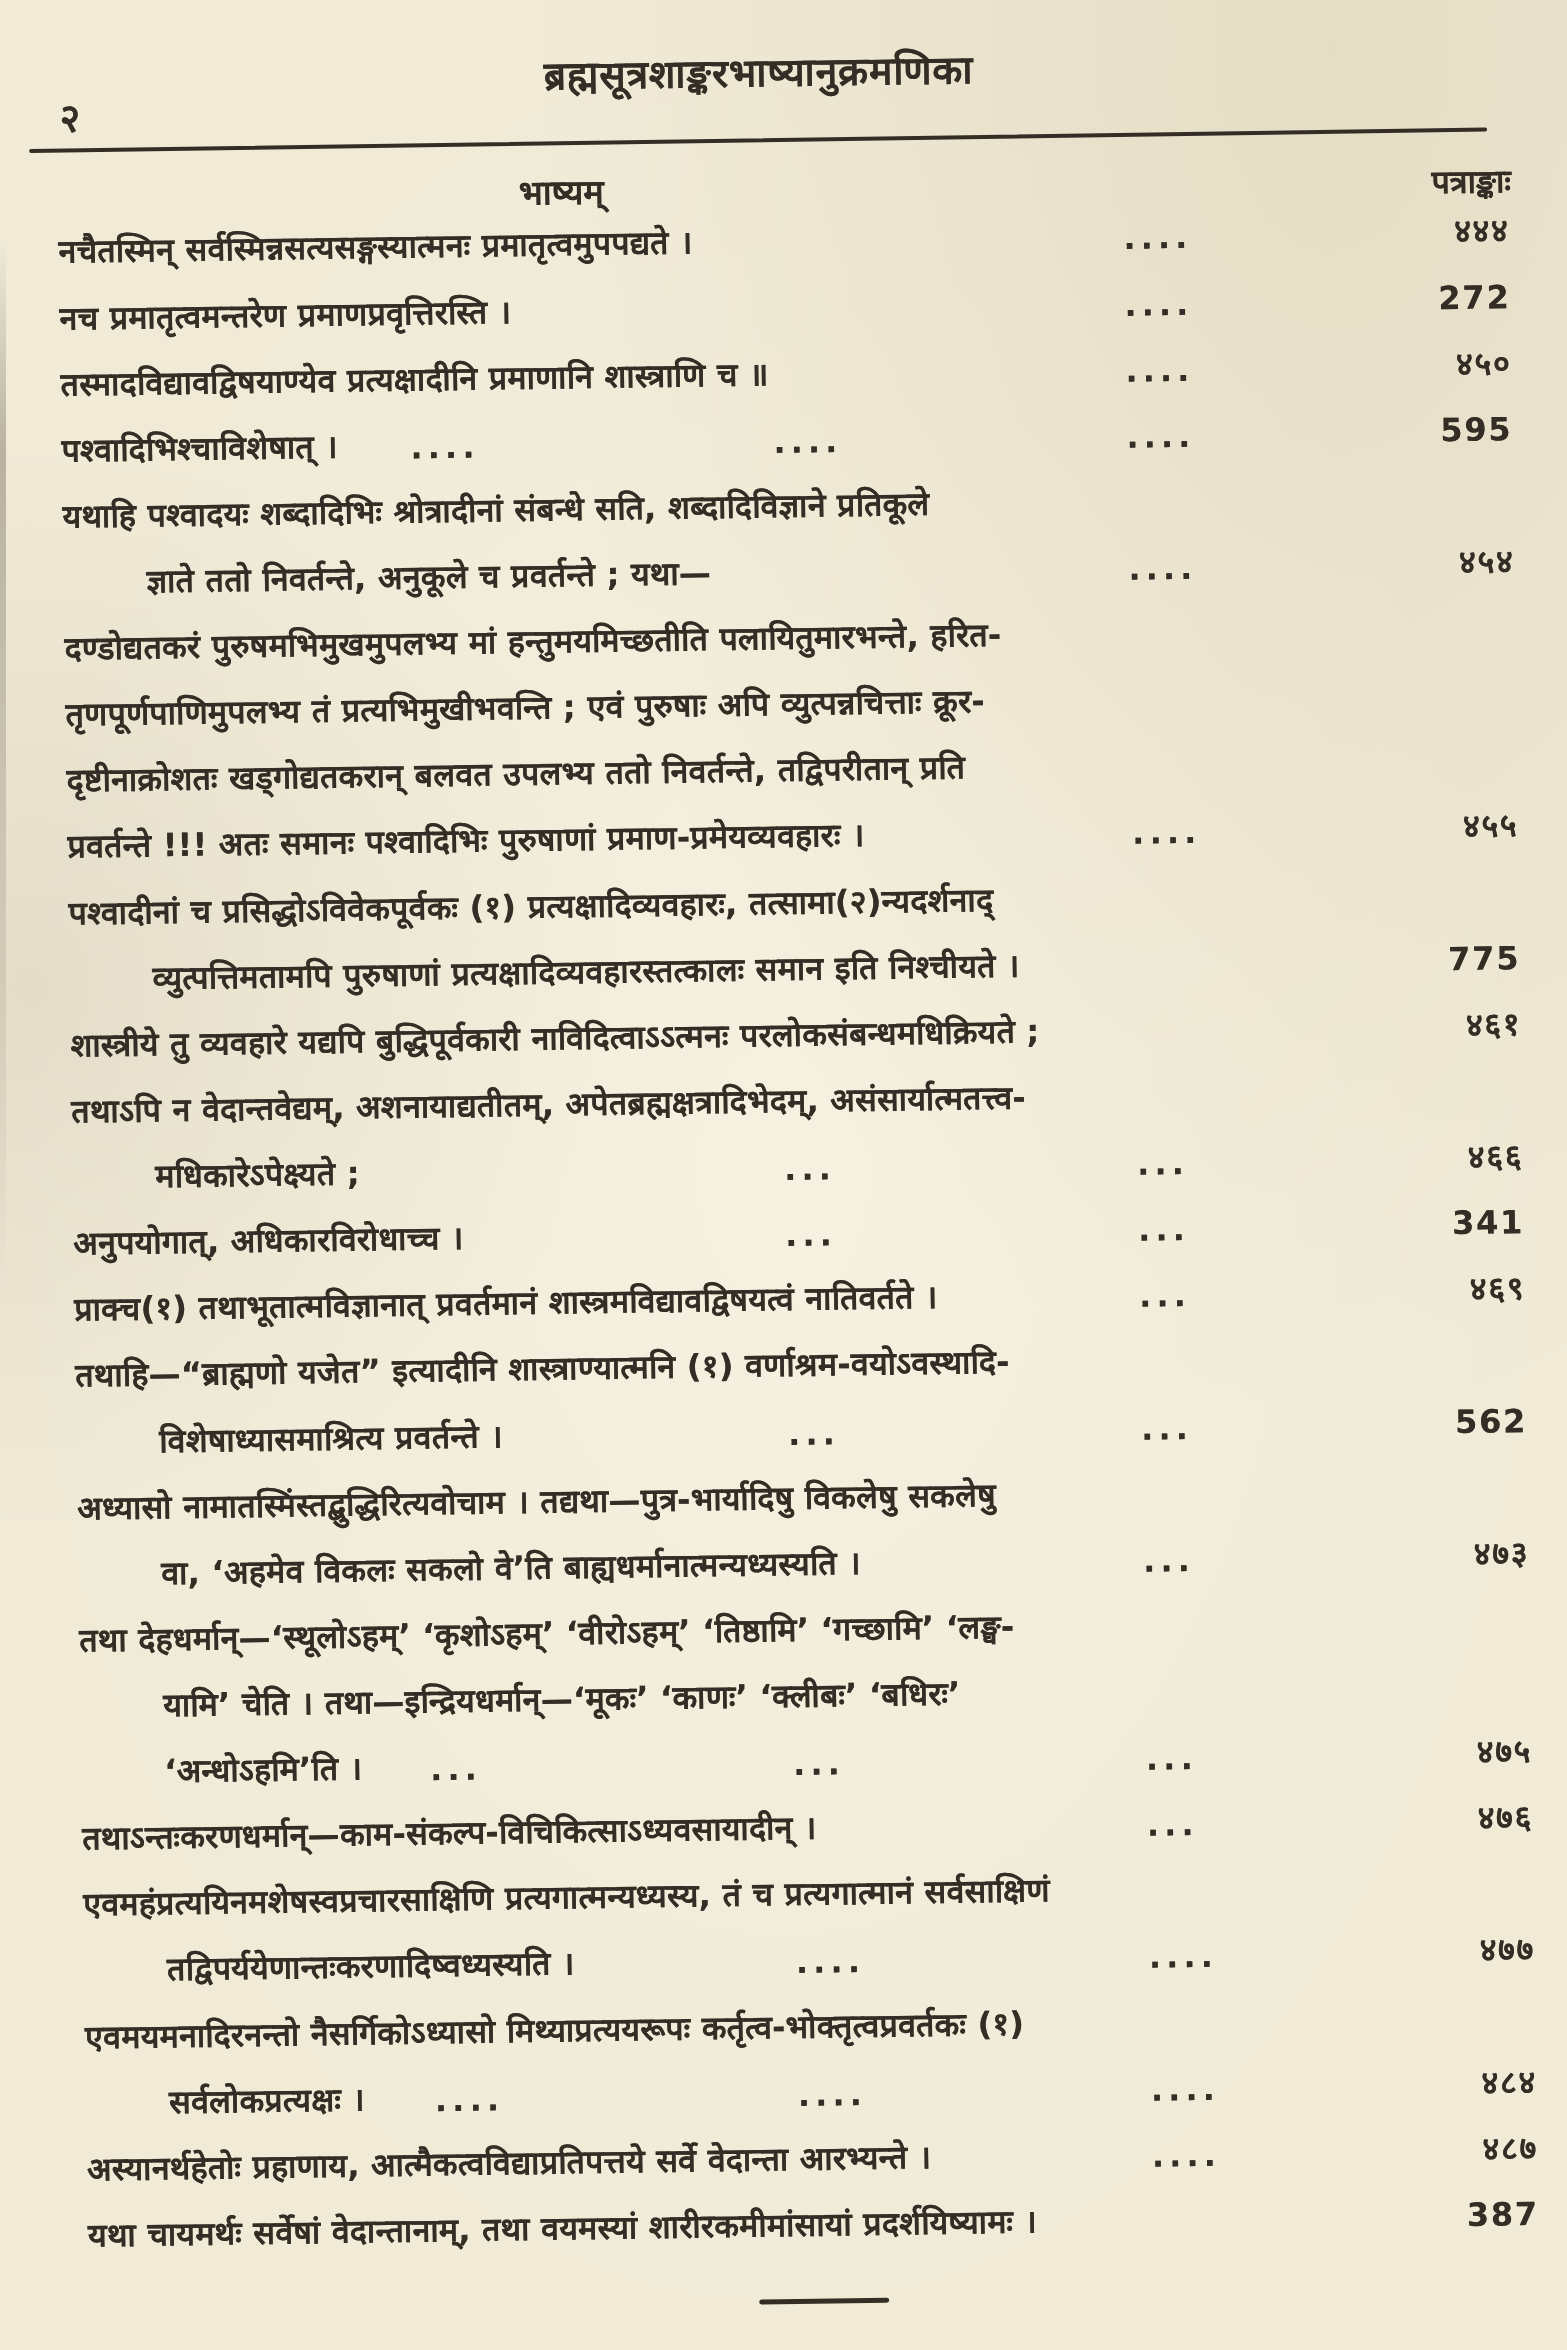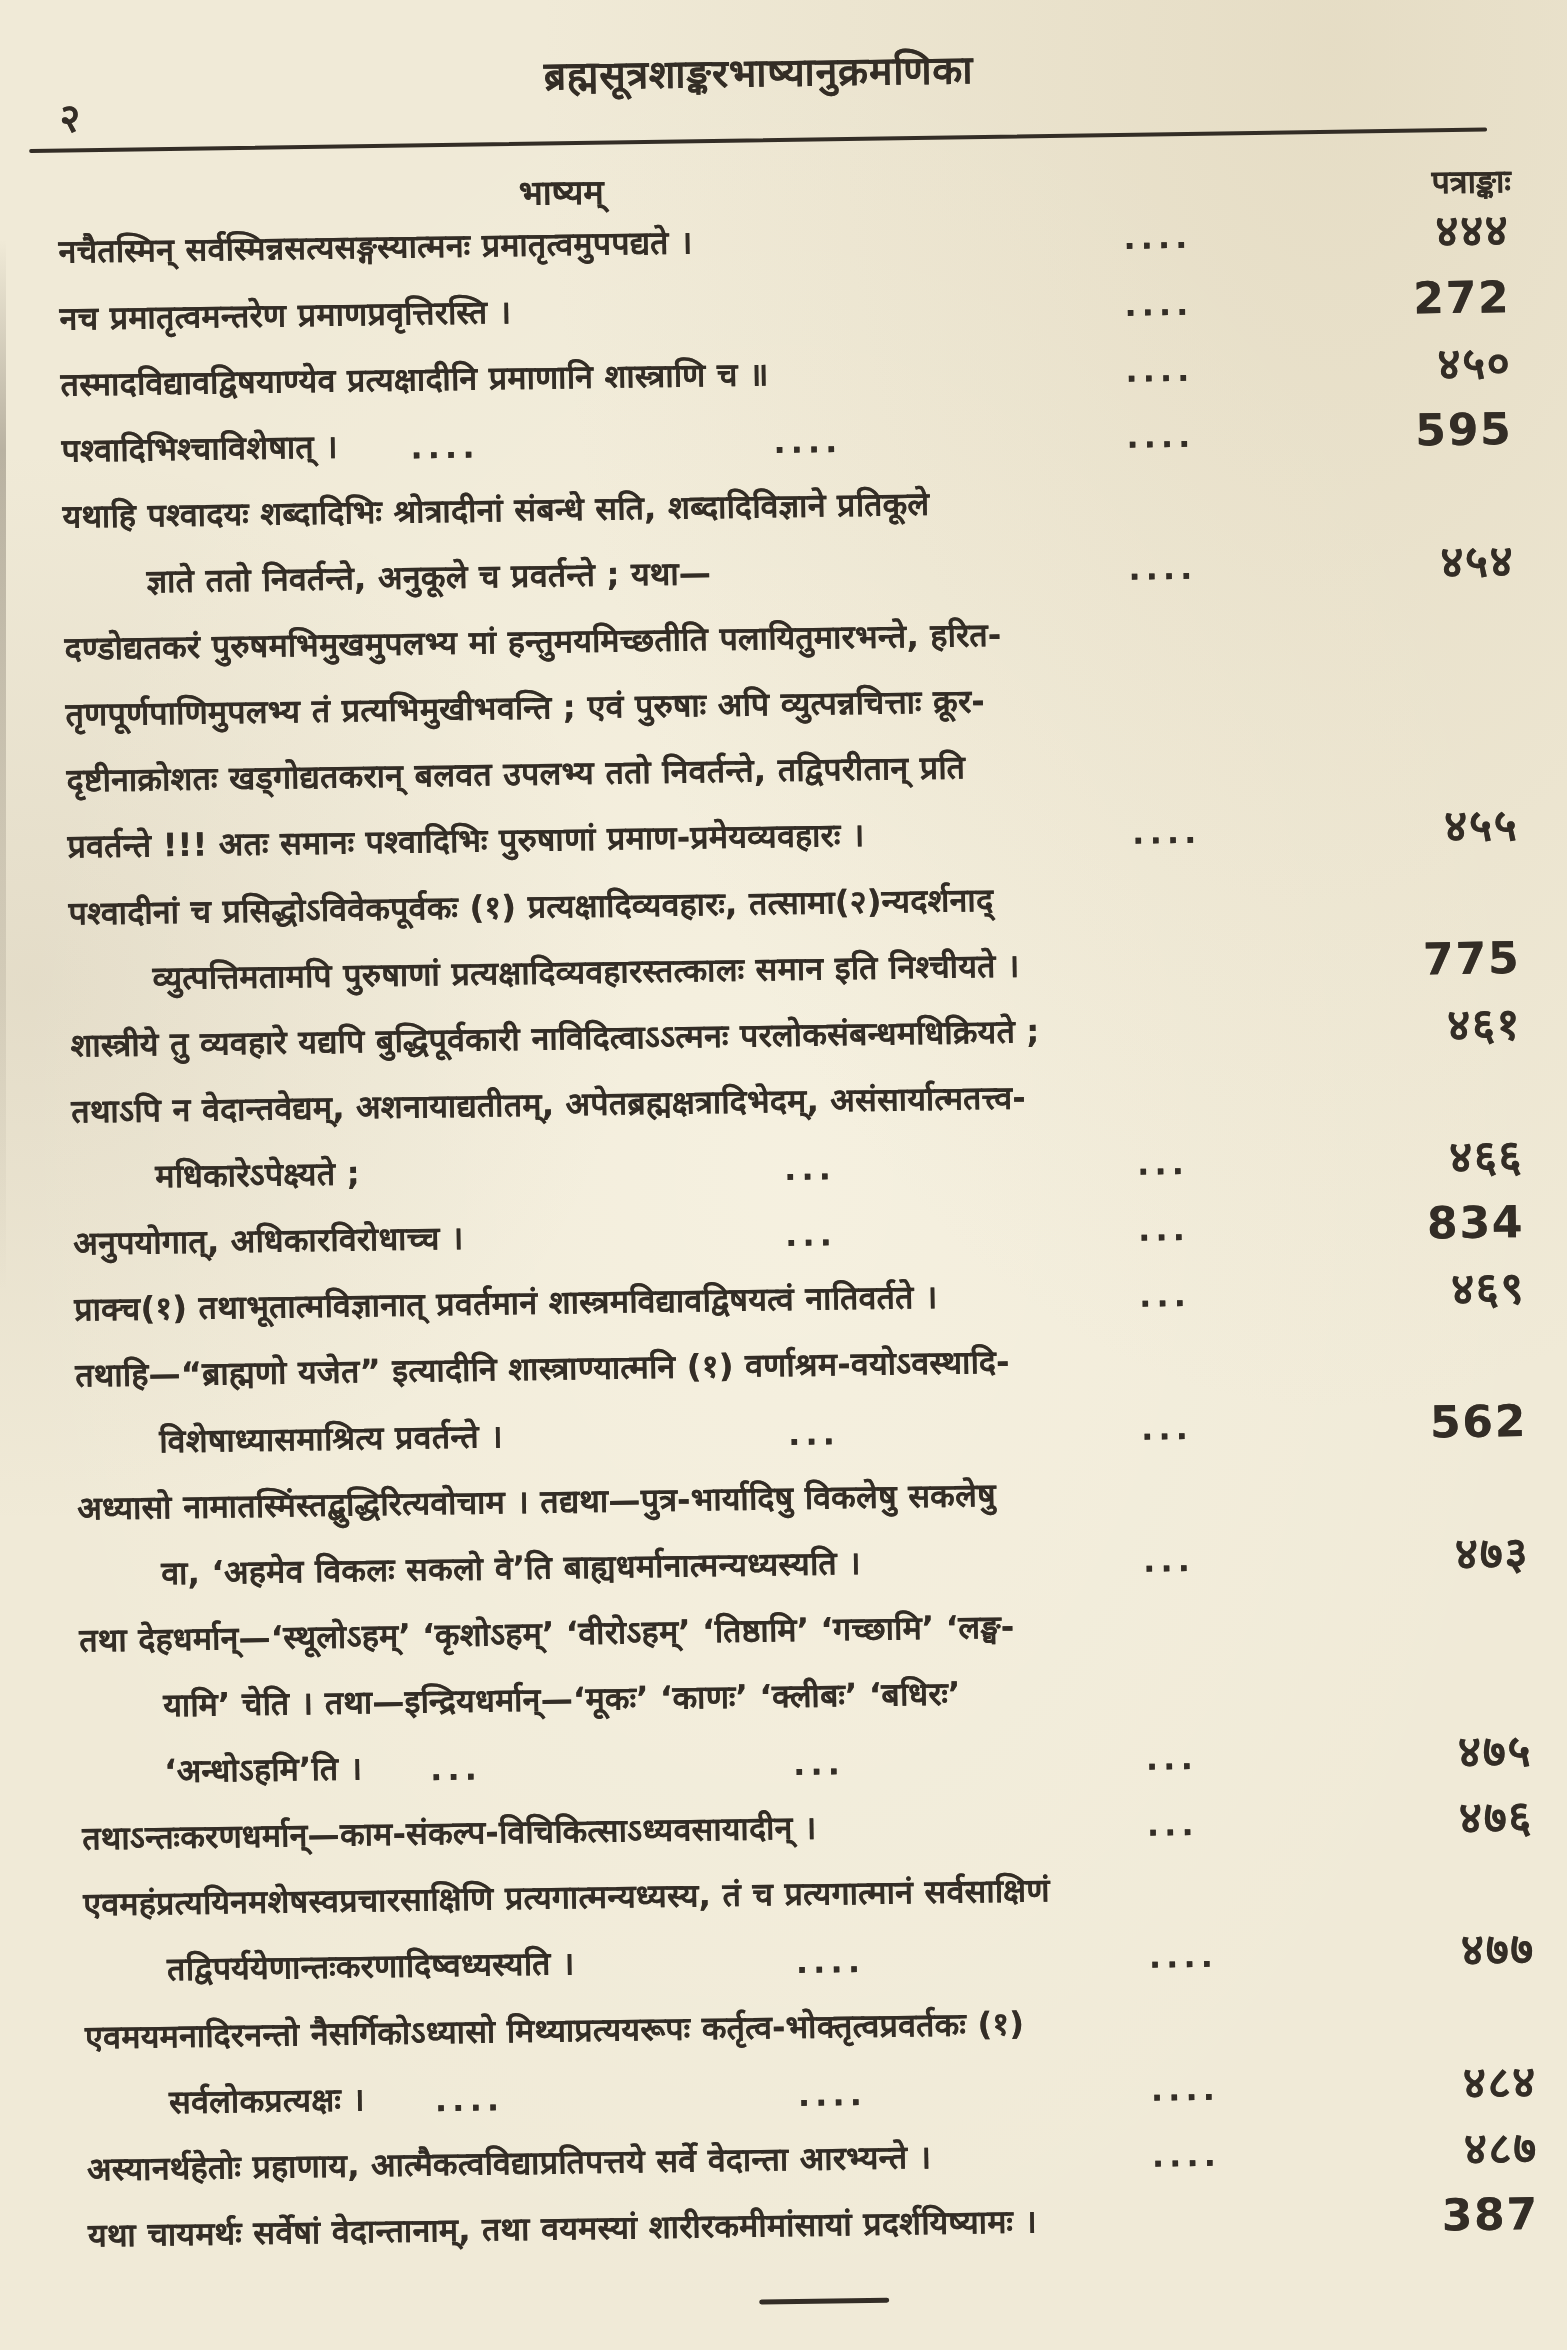--- a/index.html
+++ b/index.html
@@ -57,21 +57,21 @@
     white-space:nowrap;
   }
   .etext{position:absolute;left:69px;top:0;letter-spacing:0.3px;}
   .etext.ind{left:152px;}
   .dots{
     position:absolute;top:1.8px;
     font-size:31px;letter-spacing:5.5px;font-weight:700;
   }
   .pnum{
     position:absolute;right:48px;top:0;
-    font-size:44px;font-weight:700;letter-spacing:1.8px;
+    font-size:32px;font-weight:700;letter-spacing:1.8px;
   }
   #bottom-rule{
     position:absolute;left:739px;top:2299px;width:130px;height:4.6px;
     background:#332d26;border-radius:2.8px;
   }
 </style>
 </head>
 <body>
 
 <div id="scan-page" style="color: rgb(51, 45, 38);">
@@ -144,21 +144,21 @@
         <div class="row ink" style="top: 1146px;">
           <span class="etext ind">मधिकारेऽपेक्ष्यते ;</span>
           <span class="dots" style="left: 781px;">...</span>
           <span class="dots" style="left: 1134px;">...</span>
           <span class="pnum">४६६</span>
         </div>
         <div class="row ink" style="top: 1212px;">
           <span class="etext">अनुपयोगात्, अधिकारविरोधाच्च ।</span>
           <span class="dots" style="left: 781px;">...</span>
           <span class="dots" style="left: 1134px;">...</span>
-          <span class="pnum">834</span>
+          <span class="pnum">341</span>
         </div>
         <div class="row ink" style="top: 1278px;">
           <span class="etext">प्राक्च(१) तथाभूतात्मविज्ञानात् प्रवर्तमानं शास्त्रमविद्यावद्विषयत्वं नातिवर्तते ।</span>
           <span class="dots" style="left: 1134px;">...</span>
           <span class="pnum">४६९</span>
         </div>
         <div class="row ink" style="top: 1344px;">
           <span class="etext">तथाहि—“ब्राह्मणो यजेत” इत्यादीनि शास्त्राण्यात्मनि (१) वर्णाश्रम-वयोऽवस्थादि-</span>
         </div>
         <div class="row ink" style="top: 1411px;">

